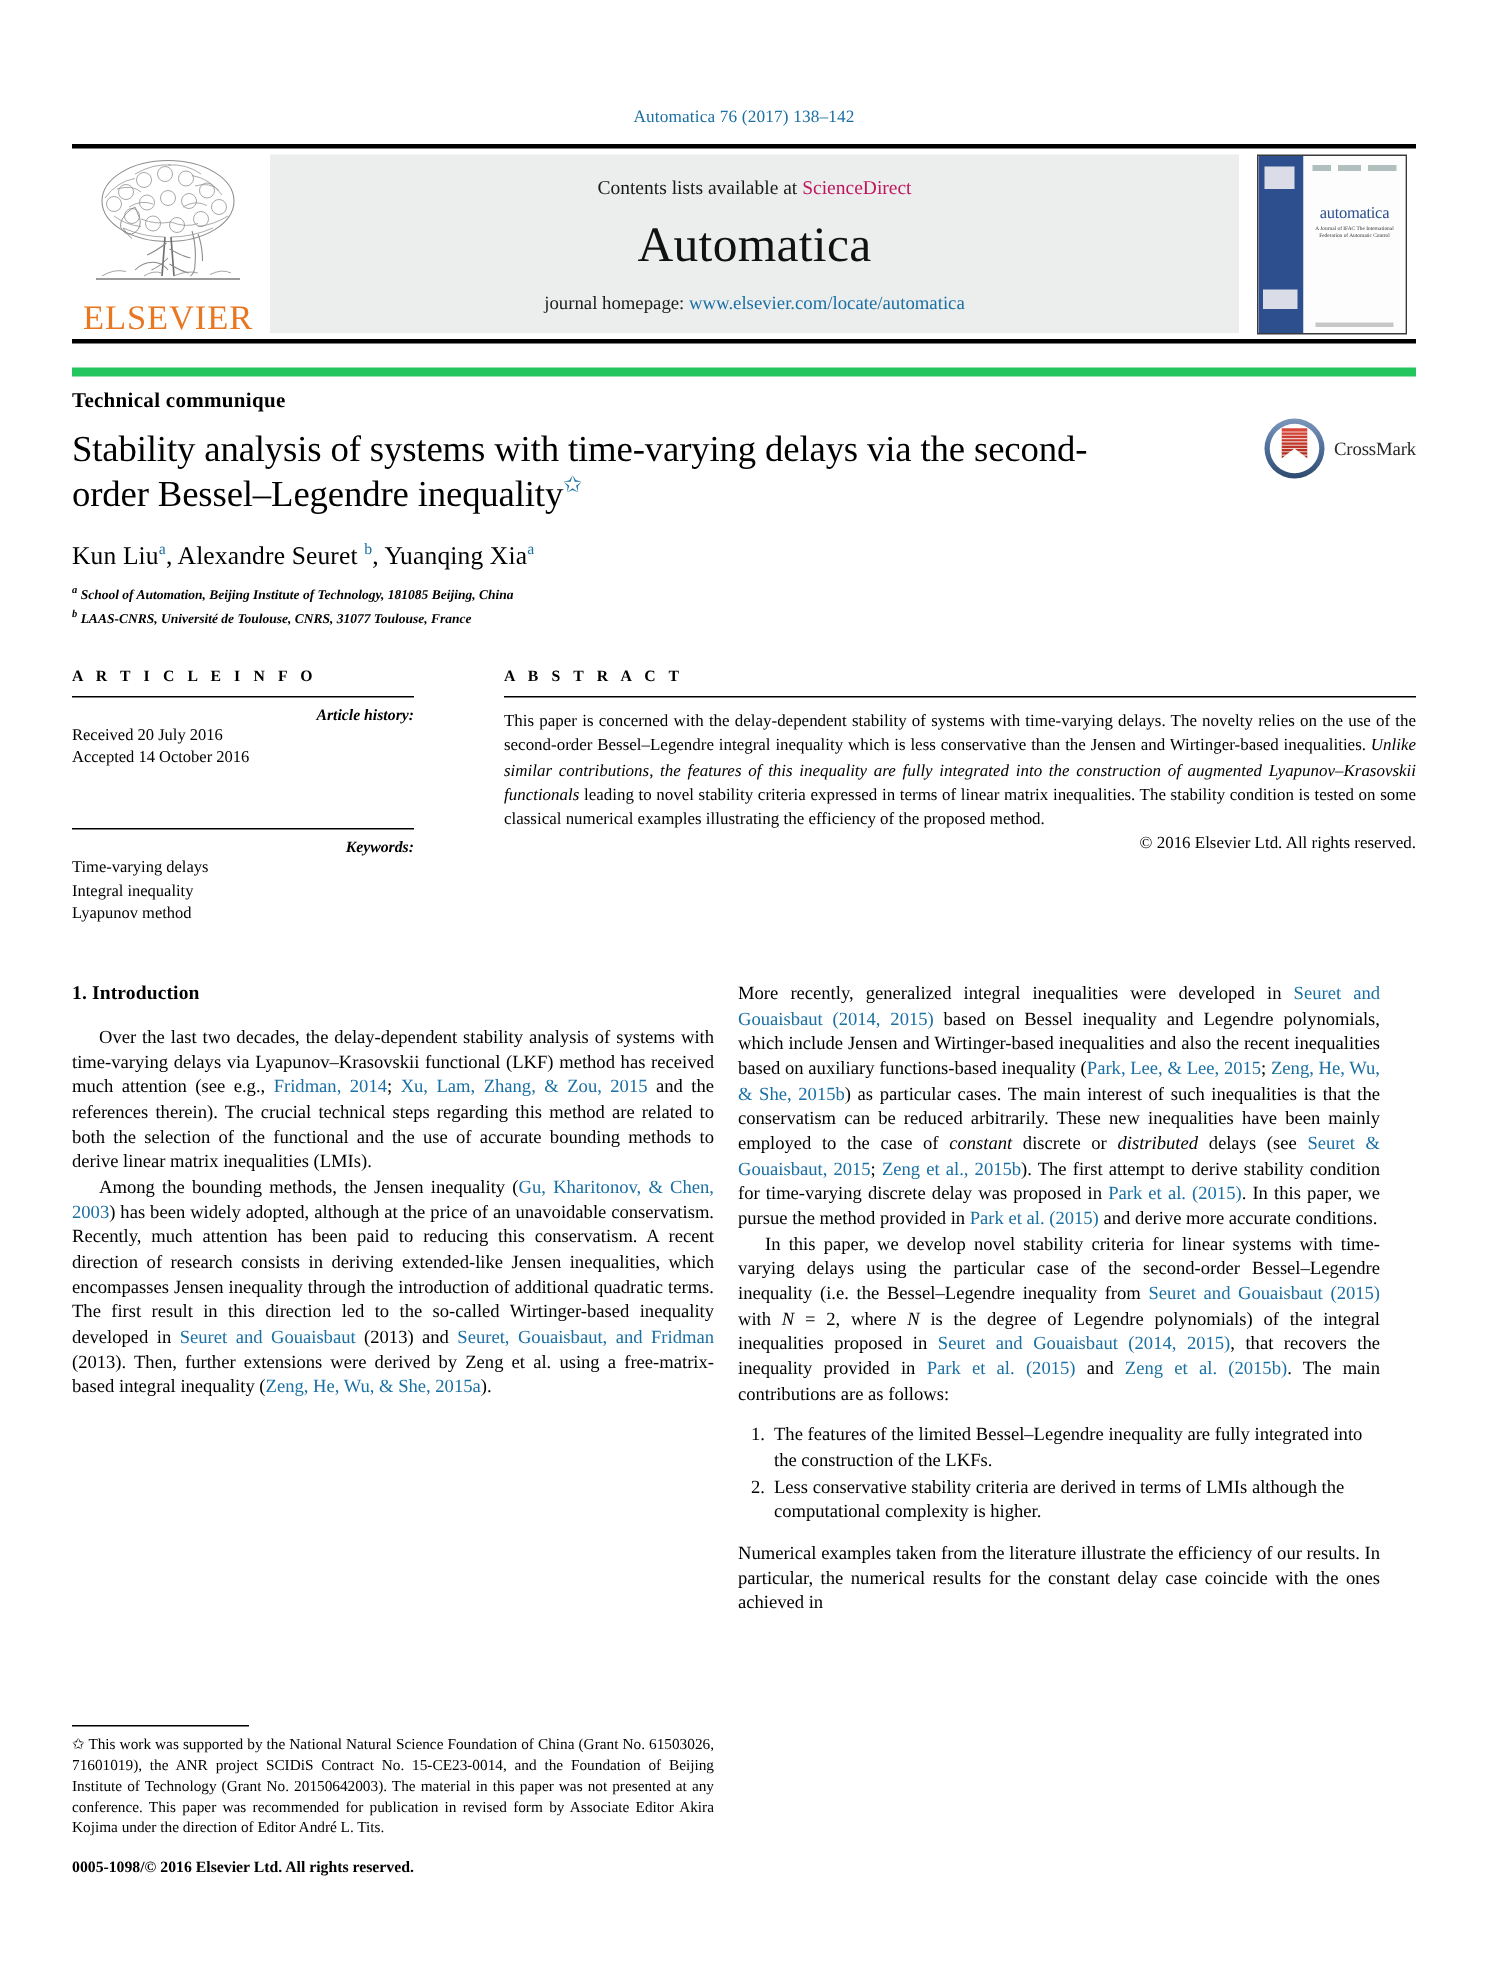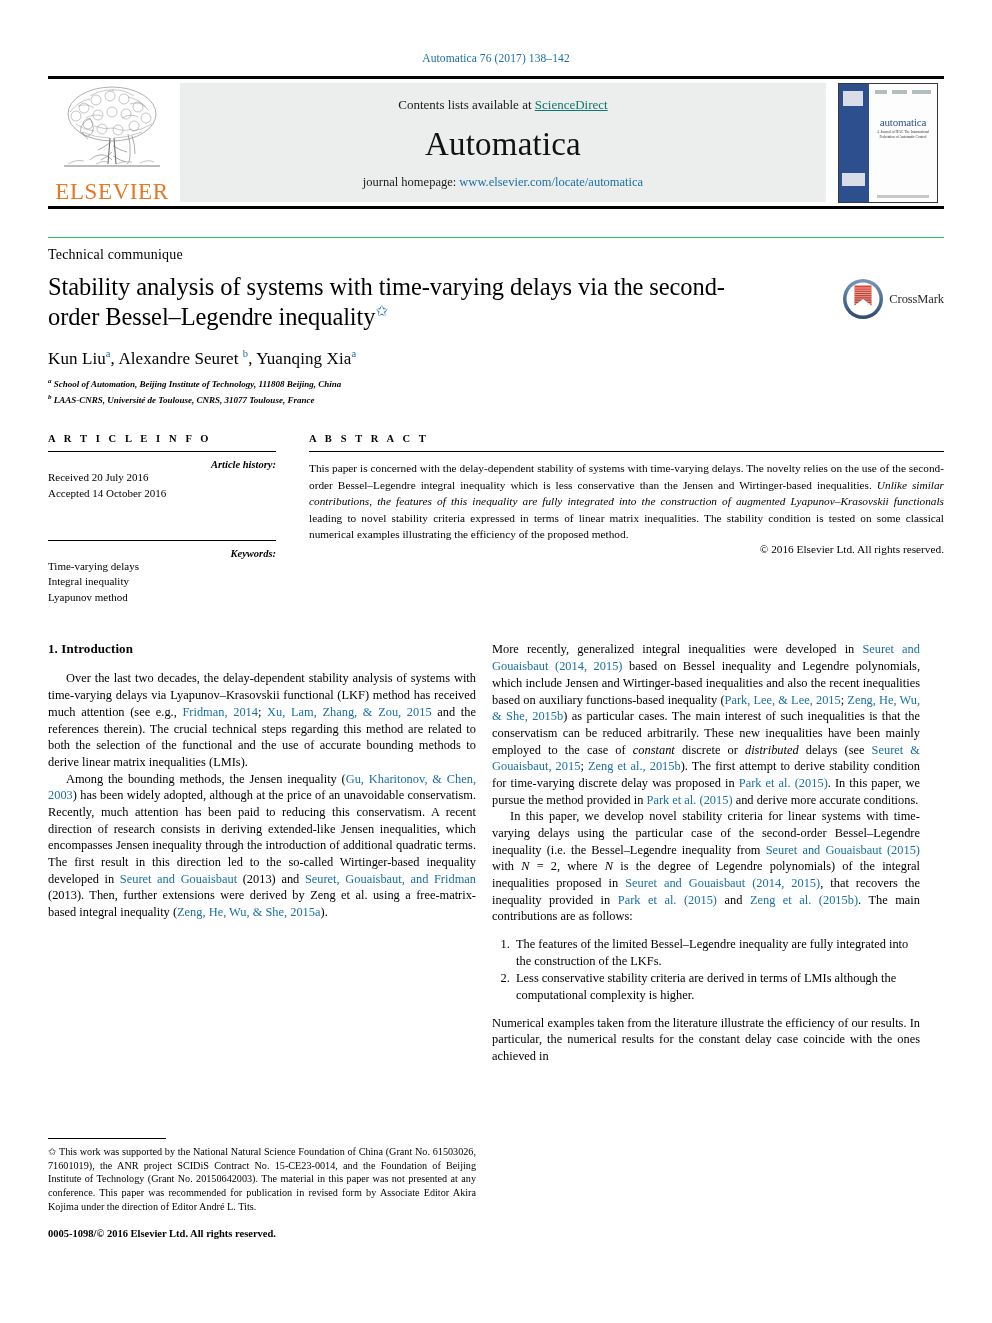--- a/index.html
+++ b/index.html
@@ -12,21 +12,21 @@
     position:relative;
     overflow:hidden;
   }
   .page { position:relative; width:992px; height:1323px; padding:0 48px; }
 
   
   .running-head {
     text-align:center;
     color:#1a6fa3;
     font-size:11.5px;
-    padding-top:52px;
+    padding-top:72px;
     letter-spacing:0.1px;
   }
 
   
   .masthead {
     margin-top:12px;
     border-top:3px solid #000;
     border-bottom:3px solid #000;
     height:133px;
     display:flex;
@@ -50,21 +50,21 @@
   }
   .masthead-center {
     flex:1 1 auto;
     background:#eceded;
     display:flex; flex-direction:column;
     align-items:center; justify-content:space-between;
     padding:14px 10px 12px 10px;
     margin:4px 6px 4px 4px;
   }
   .contents-line { font-size:13px; color:#1a1a1a; }
-  .contents-line .sd { color:#0f766e;text-decoration:underline; }
+  .contents-line .sd { color:#be185d; }
   .journal-name {
     font-size:33px;
     letter-spacing:0.2px;
     color:#111;
     font-family:"Liberation Serif", serif;
   }
   .homepage-line { font-size:12.5px; color:#1a1a1a; }
   .homepage-line .url { color:#1a6fa3; }
   .cover-thumb {
     width:112px; flex:0 0 112px;
@@ -102,25 +102,25 @@
     position:absolute; top:46px; left:6px; right:6px;
     text-align:center; font-size:3.6px; color:#333; line-height:1.5;
   }
   .cover-right .cov-foot {
     position:absolute; bottom:4px; left:8px; right:8px; height:3px;
     background:#b9b9b9; opacity:.8;
   }
 
   
   .sec-type {
-    margin-top:28px;
-    border-top:1px solid #22c55e;
+    margin-top:16px;
+    border-top:6px solid #22c55e;
     padding-top:9px;
     font-size:14px;
-    font-weight:normal;
+    font-weight:bold;
     letter-spacing:0.2px;
   }
   .art-title {
     margin-top:9px;
     font-size:24.5px;
     line-height:1.22;
     font-weight:normal;
     letter-spacing:-0.1px;
     max-width:720px;
   }
@@ -144,21 +144,21 @@
     right:48px; top:278px;
     display:flex; align-items:center; gap:5px;
   }
   .cm-badge { width:42px; height:42px; }
   .cm-label { font-size:12.5px; color:#2a2a2a; letter-spacing:-.1px; }
 
   
   .infoblock {
     margin-top:26px;
     display:flex;
-    gap:33px;
+    gap:60px;
   }
   .info-col { width:228px; flex:0 0 228px; }
   .abs-col { flex:1 1 auto; }
   .col-head {
     font-size:10.5px;
     font-weight:bold;
     letter-spacing:3.1px;
   }
   .rule { border-top:1.6px solid #000; margin-top:7px; }
   .info-sub {
@@ -312,21 +312,21 @@
 
   <div class="art-title">
     <span>Stability analysis of systems with time-varying delays via the second-order Bessel–Legendre inequality</span><span class="star">✩</span>
   </div>
 
   <div class="authors">
     <span>Kun Liu</span><sup>a</sup>, <span>Alexandre Seuret</span> <sup>b</sup>, <span>Yuanqing Xia</span><sup>a</sup>
   </div>
 
   <div class="affil">
-    <div><sup>a</sup> <span>School of Automation, Beijing Institute of Technology, 111808 Beijing, China</span></div>
+    <div><sup>a</sup> <span>School of Automation, Beijing Institute of Technology, 181085 Beijing, China</span></div>
     <div><sup>b</sup> <span>LAAS-CNRS, Université de Toulouse, CNRS, 31077 Toulouse, France</span></div>
   </div>
 
   <div class="crossmark">
     <div class="cm-badge">
       <svg viewBox="0 0 42 42" width="42" height="42" aria-hidden="true">
         <defs>
           <linearGradient id="cmg" x1="0" y1="0" x2="0" y2="1">
             <stop offset="0" stop-color="#7c97bb"></stop>
               <stop offset="0.5" stop-color="#4f6f99"></stop>

